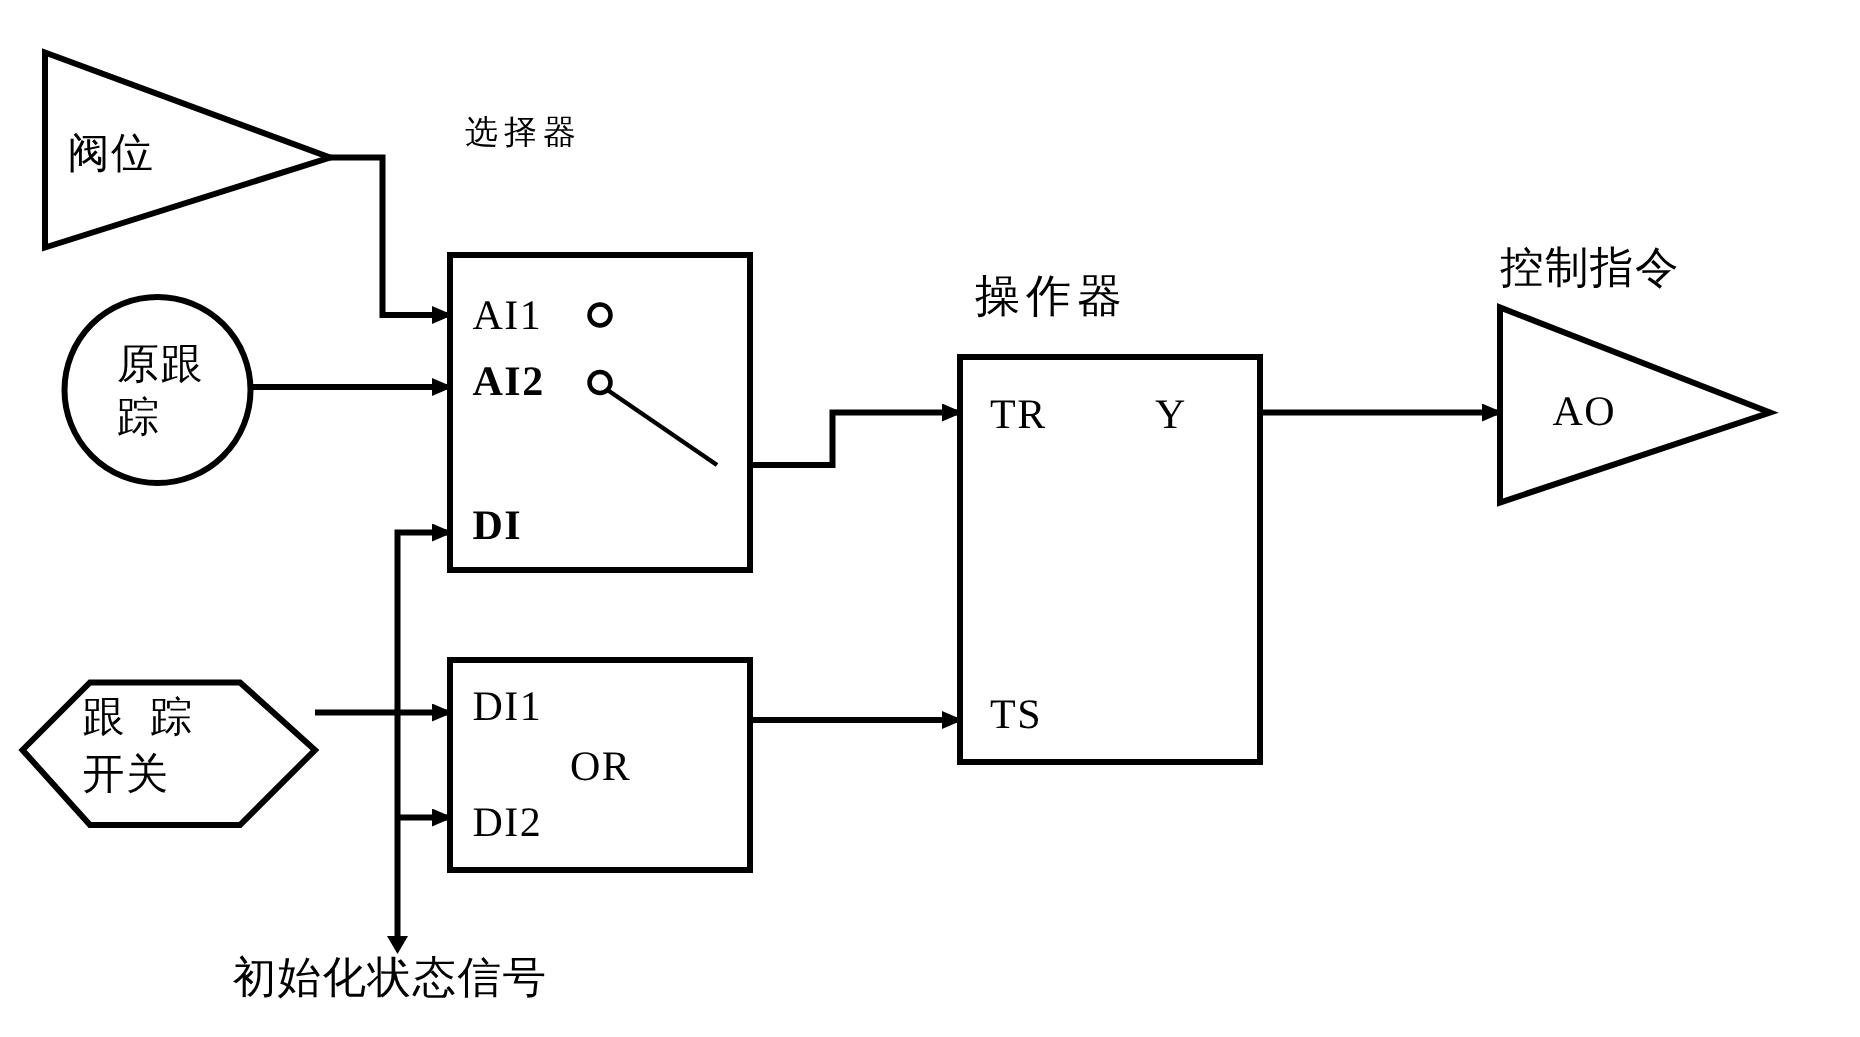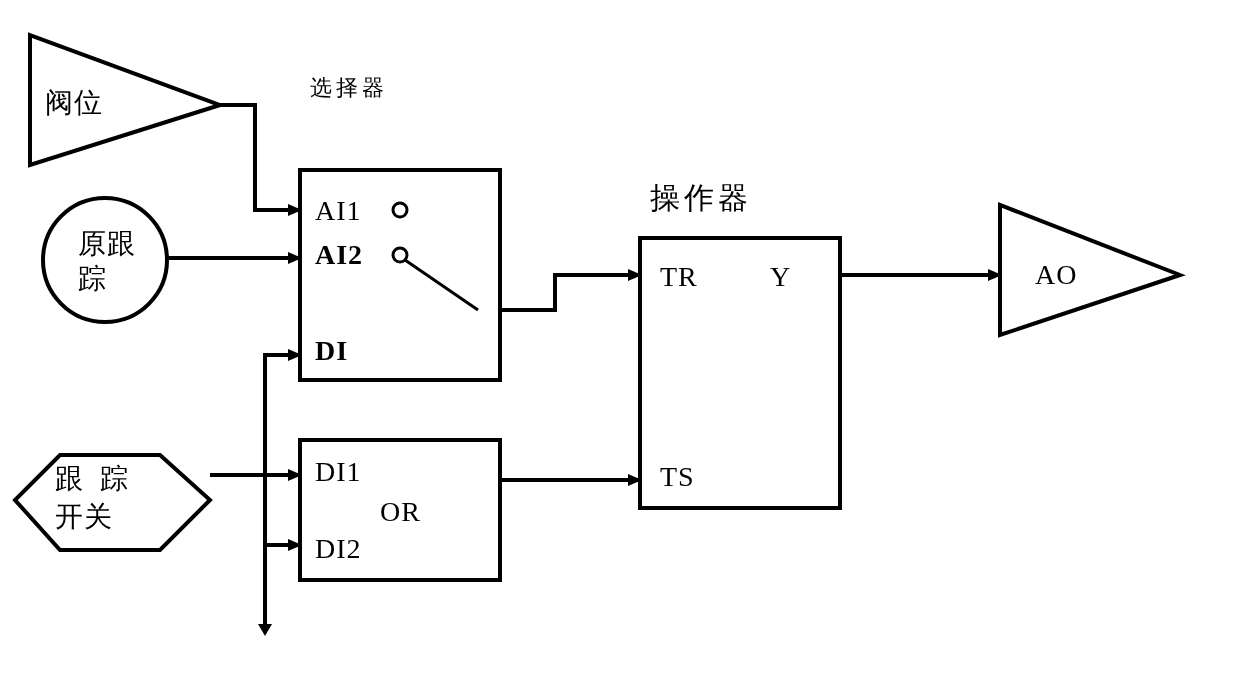--- a/index.html
+++ b/index.html
@@ -88,17 +88,19 @@
   <div class="abs lbl" style="left:315px; top:455px; font-family:'Times New Roman',serif;">DI1</div>
   <div class="abs lbl" style="left:380px; top:495px; font-family:'Times New Roman',serif;">OR</div>
   <div class="abs lbl" style="left:315px; top:532px; font-family:'Times New Roman',serif;">DI2</div>
 
   <div class="abs lbl" style="left:650px; top:180px; font-size:30px; letter-spacing:4px;">操作器</div>
 
   <div class="abs lbl" style="left:660px; top:260px; font-family:'Times New Roman',serif;">TR</div>
   <div class="abs lbl" style="left:770px; top:260px; font-family:'Times New Roman',serif;">Y</div>
   <div class="abs lbl" style="left:660px; top:460px; font-family:Liberation Serif, serif;">TS</div>
 
+  <div class="abs lbl" style="left:1000px; top:162px; font-size:29px;">控制指令</div>
 
   <div class="abs lbl" style="left:1035px; top:258px; font-family:'Times New Roman',serif;">AO</div>
 
+  <div class="abs lbl" style="left:155px; top:635px; font-size:29px;">初始化状态信号</div>
 
 </div>
 
 </body></html>

